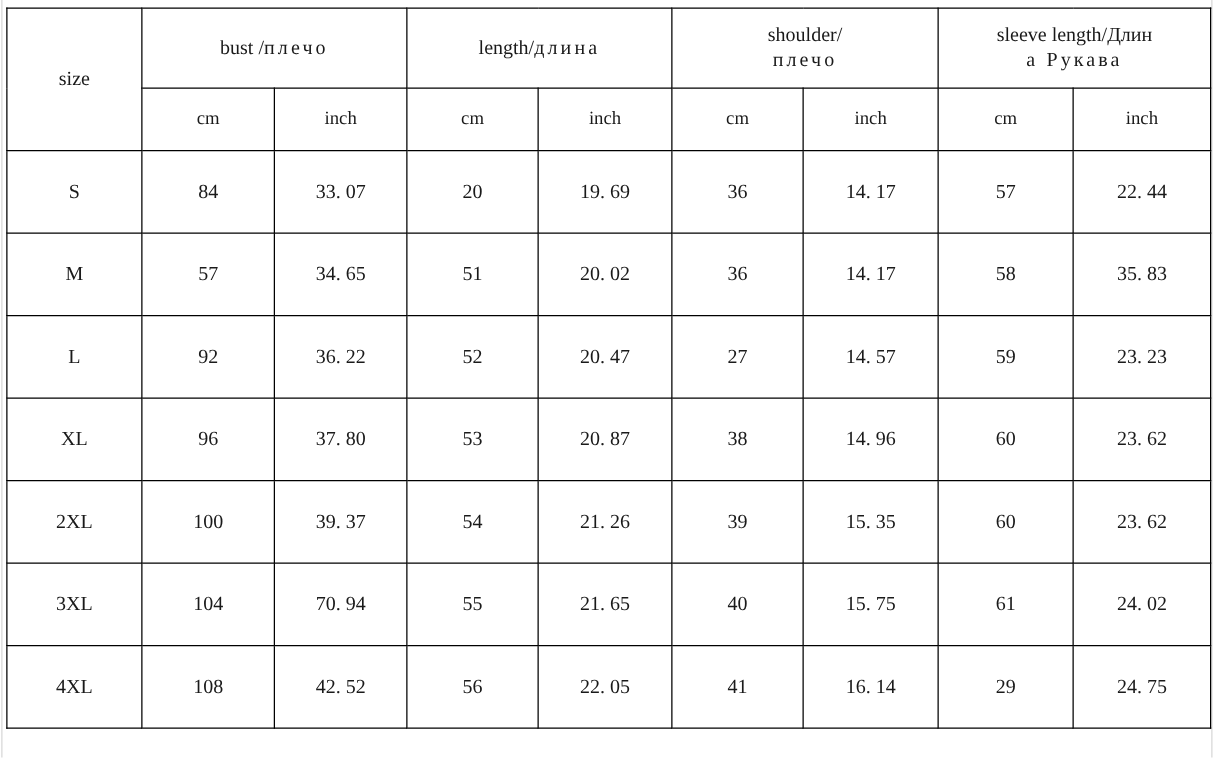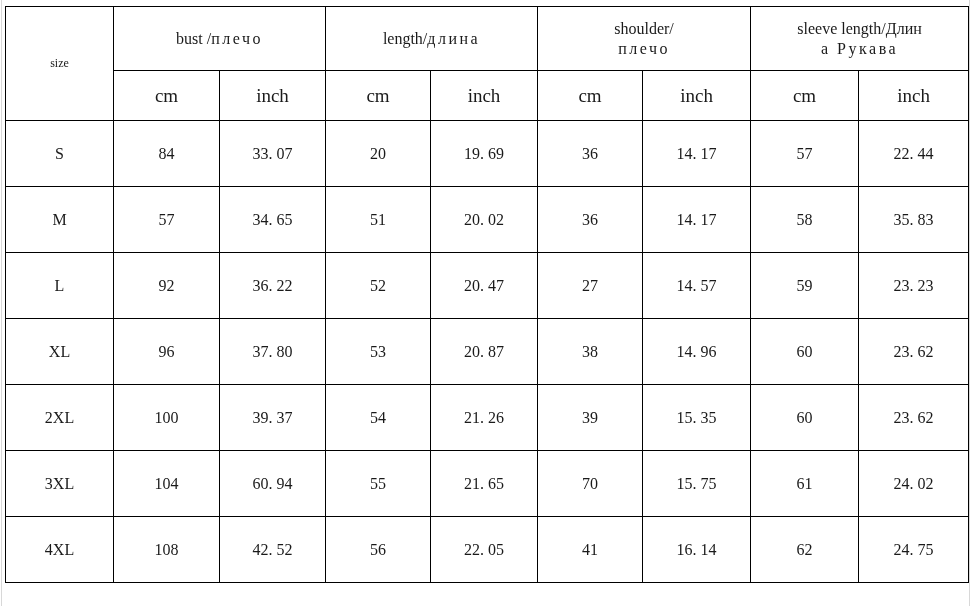--- a/index.html
+++ b/index.html
@@ -71,24 +71,24 @@
   
   .hdr-group {
     height: 64px;
     font-size: 16px;
   }
   .hdr-group .ru {
     letter-spacing: 2.5px;
   }
   .hdr-sub {
     height: 50px;
-    font-size: 19px;
+    font-size: 15px;
   }
   .hdr-size {
-    font-size: 12px;
+    font-size: 16px;
   }
 
   
   tbody tr {
     height: 66px;
   }
   tbody td {
     font-size: 16px;
   }
   td.size-cell { font-size: 16px; }
@@ -209,34 +209,34 @@
         <td>54</td>
         <td>21. 26</td>
         <td>39</td>
         <td>15. 35</td>
         <td>60</td>
         <td>23. 62</td>
       </tr>
       <tr>
         <td class="size-cell">3XL</td>
         <td>104</td>
-        <td>60. 94</td>
+        <td>70. 94</td>
         <td>55</td>
         <td>21. 65</td>
-        <td>70</td>
+        <td>40</td>
         <td>15. 75</td>
         <td>61</td>
         <td>24. 02</td>
       </tr>
       <tr>
         <td class="size-cell">4XL</td>
         <td>108</td>
         <td>42. 52</td>
         <td>56</td>
         <td>22. 05</td>
         <td>41</td>
         <td>16. 14</td>
-        <td>62</td>
+        <td>29</td>
         <td>24. 75</td>
       </tr>
     </tbody>
   </table>
 </div>
 
 </body></html>

